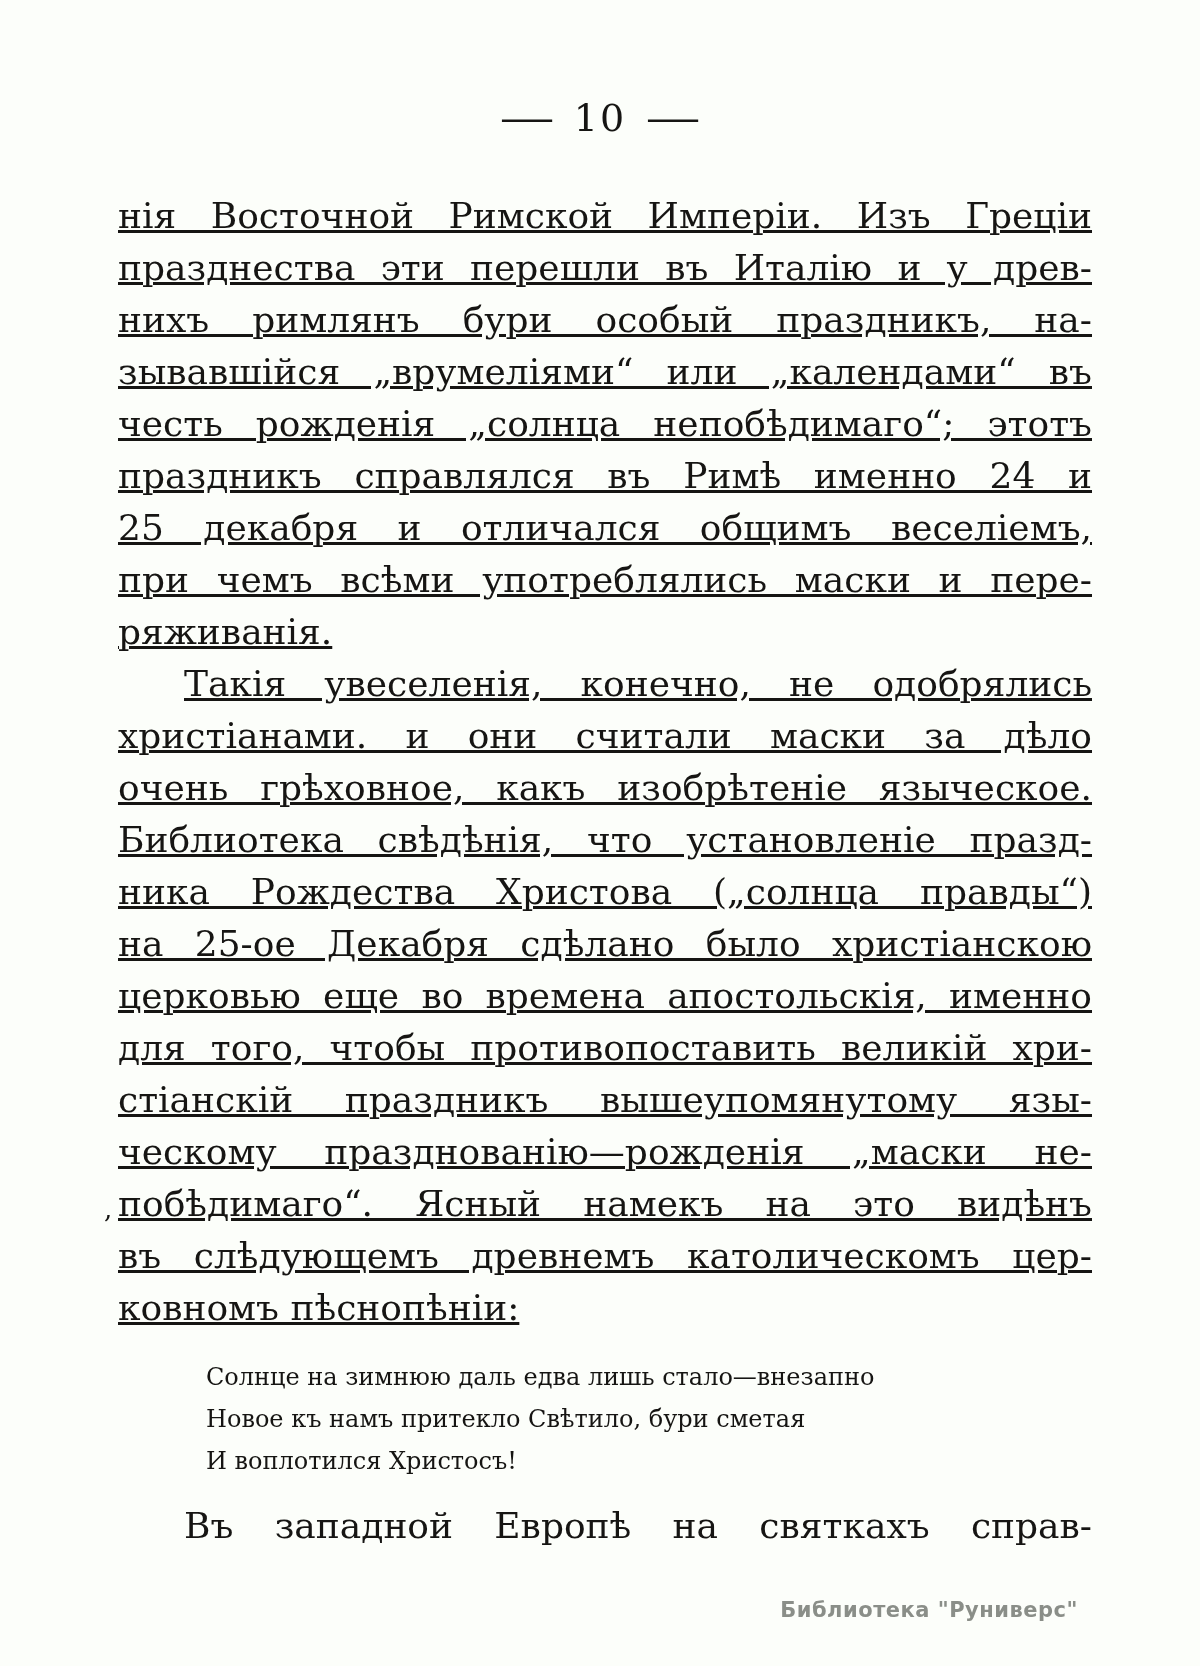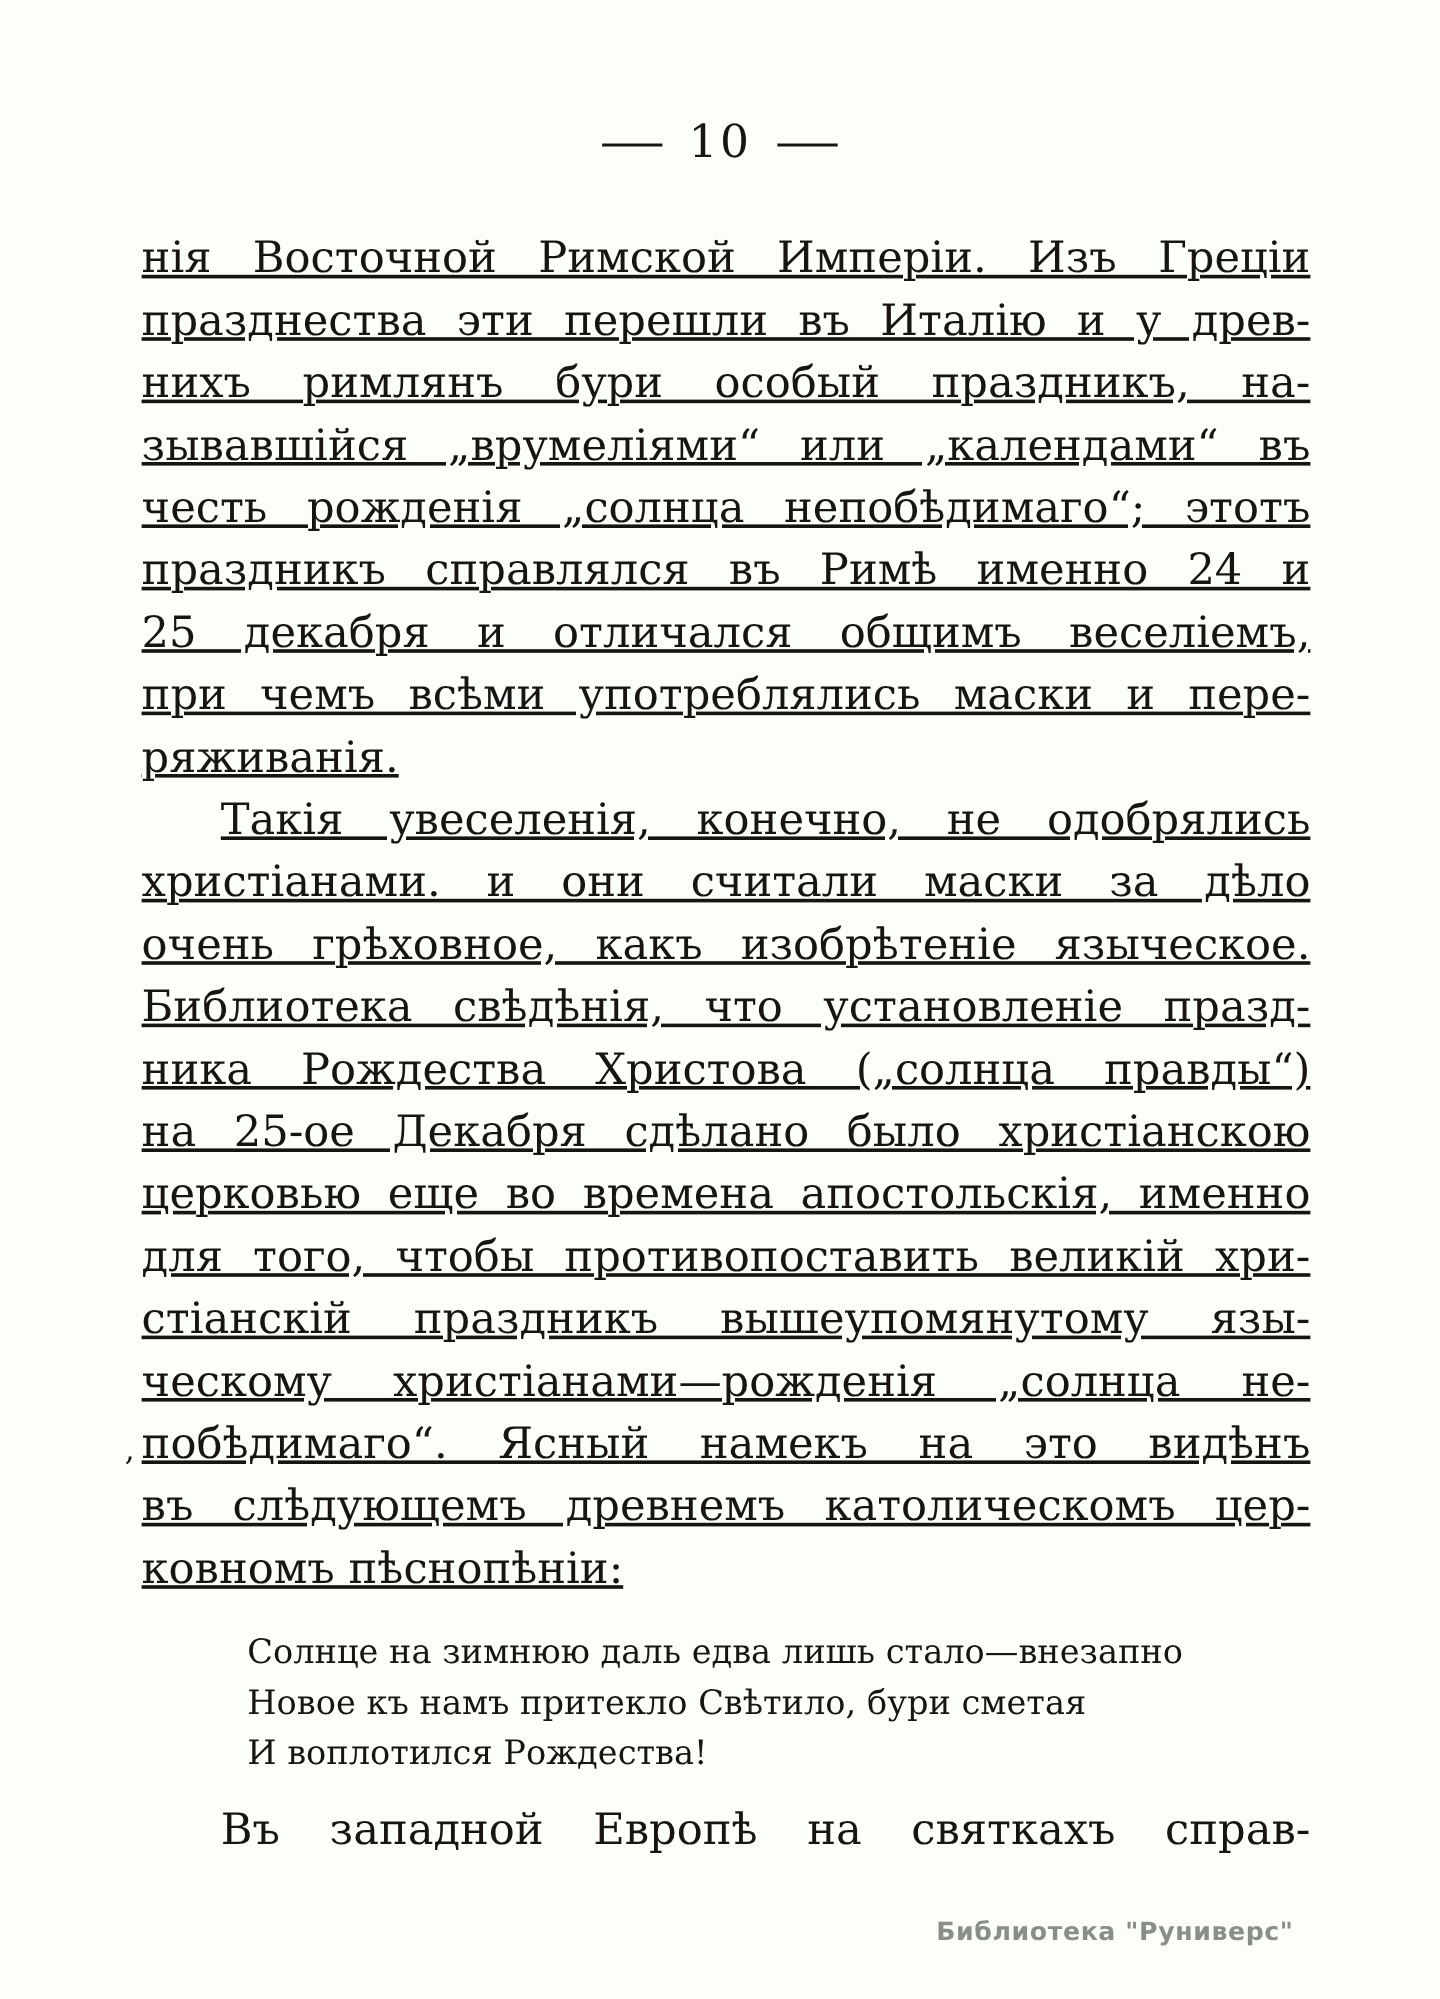--- a/index.html
+++ b/index.html
@@ -41,21 +41,21 @@
     white-space: normal;
   }
   .line.indent { padding-left: 66px; }
   .line.no-justify { text-align: center; text-align-last: left; }
 
   .verse {
     position: absolute;
     left: 206px;
     top: 1356px;
     width: 900px;
-    font-size: 28px;
+    font-size: 24px;
   }
   .verse .line {
     height: 42px;
     line-height: 42px;
     text-align: left;
     text-align-last: left;
   }
 
   .closing {
     position: absolute;
@@ -105,30 +105,30 @@
       <div class="line no-justify">ряживанія.</div>
       <div class="line indent">Такія увеселенія, конечно, не одобрялись</div>
       <div class="line">христіанами. и они считали маски за дѣло</div>
       <div class="line">очень грѣховное, какъ изобрѣтеніе языческое.</div>
       <div class="line">Библиотека свѣдѣнія, что установленіе празд-</div>
       <div class="line">ника Рождества Христова („солнца правды“)</div>
       <div class="line">на 25-ое Декабря сдѣлано было христіанскою</div>
       <div class="line">церковью еще во времена апостольскія, именно</div>
       <div class="line">для того, чтобы противопоставить великій хри-</div>
       <div class="line">стіанскій праздникъ вышеупомянутому язы-</div>
-      <div class="line">ческому христіанами—рожденія „солнца не-</div>
+      <div class="line">ческому празднованію—рожденія „маски не-</div>
       <div class="line">побѣдимаго“. Ясный намекъ на это видѣнъ</div>
       <div class="line">въ слѣдующемъ древнемъ католическомъ цер-</div>
       <div class="line no-justify">ковномъ пѣснопѣніи:</div>
     </div>
 
   <div class="verse">
       <div class="line">Солнце на зимнюю даль едва лишь стало—внезапно</div>
       <div class="line">Новое къ намъ притекло Свѣтило, бури сметая</div>
-      <div class="line">И воплотился Рождества!</div>
+      <div class="line">И воплотился Христосъ!</div>
     </div>
 
   <div class="closing">
       <div class="line indent">Въ западной Европѣ на святкахъ справ-</div>
     </div>
 
   <div class="artifact">,</div>
 
   <div class="watermark">Библиотека "Руниверс"</div>
 

